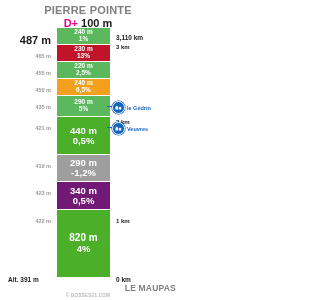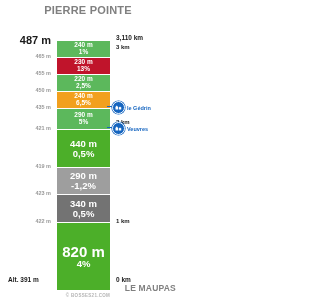--- a/index.html
+++ b/index.html
@@ -22,21 +22,21 @@
   }
   .dplus .pink{color:#ec008c;}
   .moy{
     position:absolute;top:29px;left:0;width:176px;text-align:center;
     font-size:8px;font-weight:bold;color:#808080;
   }
   .moy .grn{color:#4caf29;font-size:9px;}
 
   
   .profile{
-    position:absolute;left:57px;top:41px;width:53px;
+    position:absolute;left:57px;top:28px;width:53px;
   }
   .seg{
     position:relative;width:53px;box-sizing:border-box;
     display:flex;flex-direction:column;align-items:center;justify-content:center;
     color:#ffffff;line-height:1.05;border-bottom:1px solid #ffffff;
   }
   .seg .d{font-weight:bold;}
   .seg .p{font-weight:bold;}
 
   
@@ -84,20 +84,24 @@
     font-size:4.5px;font-weight:bold;color:#b5b5b5;letter-spacing:0.3px;
   }
 </style>
 </head>
 <body>
 
 <div class="page">
 
   <div class="title">PIERRE POINTE</div>
 
+  <div class="dplus">
+    <span class="pink">D+</span>
+    <span>100 m</span>
+  </div>
 
 
   <div class="leftcol" id="elevAxis">
       <div class="elev top" style="top: 34px; right: 4px;">487 m</div>
       <div class="elev" style="top: 53px; right: 4px;">465 m</div>
       <div class="elev" style="top: 70px; right: 4px;">455 m</div>
       <div class="elev" style="top: 87px; right: 4px;">450 m</div>
       <div class="elev" style="top: 104px; right: 4px;">435 m</div>
       <div class="elev" style="top: 125px; right: 4px;">421 m</div>
       <div class="elev" style="top: 163px; right: 4px;">419 m</div>
@@ -127,26 +131,26 @@
         <span class="p" style="font-size: 6.5px;">5%</span>
       </div>
       <div class="seg" style="height: 38px; background: rgb(76, 175, 41);">
         <span class="d" style="font-size: 9.5px;">440 m</span>
         <span class="p" style="font-size: 9.5px;">0,5%</span>
       </div>
       <div class="seg" style="height: 27px; background: rgb(158, 158, 158);">
         <span class="d" style="font-size: 9.5px;">290 m</span>
         <span class="p" style="font-size: 9.5px;">-1,2%</span>
       </div>
-      <div class="seg" style="height: 28px; background: #737373;">
+      <div class="seg" style="height: 28px; background: #701a75;">
         <span class="d" style="font-size: 9.5px;">340 m</span>
         <span class="p" style="font-size: 9.5px;">0,5%</span>
       </div>
       <div class="seg" style="height: 68px; background: rgb(76, 175, 41);">
-        <span class="d" style="font-size: 15px;">820 m</span>
+        <span class="d" style="font-size: 10px;">820 m</span>
         <span class="p" style="font-size: 9.5px;">4%</span>
       </div>
     </div>
 
   <div class="rightcol" id="distAxis">
       <div class="dist big" style="top: 34px;">3,110 km</div>
       <div class="dist" style="top: 44px;">3 km</div>
       <div class="dist" style="top: 119px;">2 km</div>
       <div class="dist" style="top: 218px;">1 km</div>
       <div class="village" style="top: 101px;">

